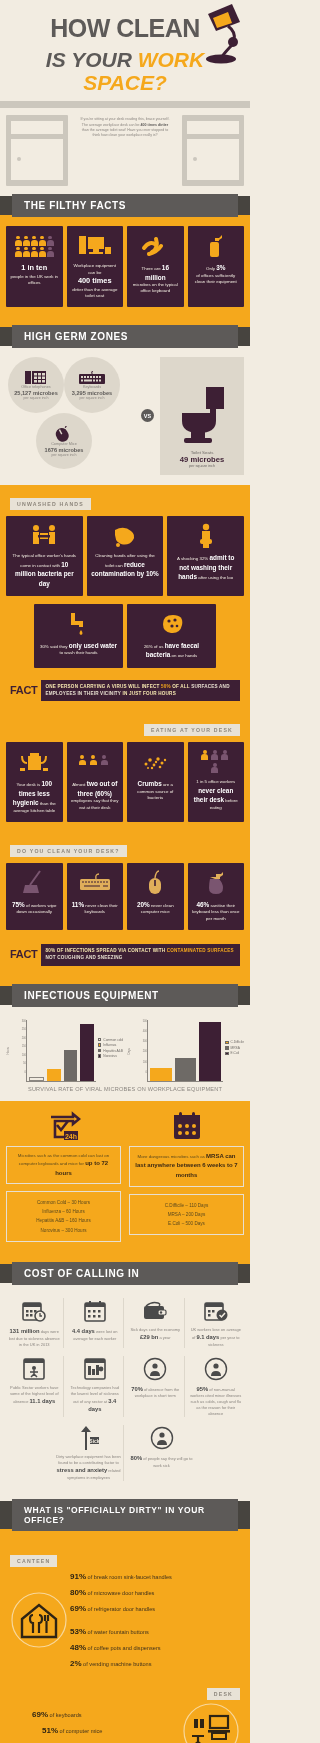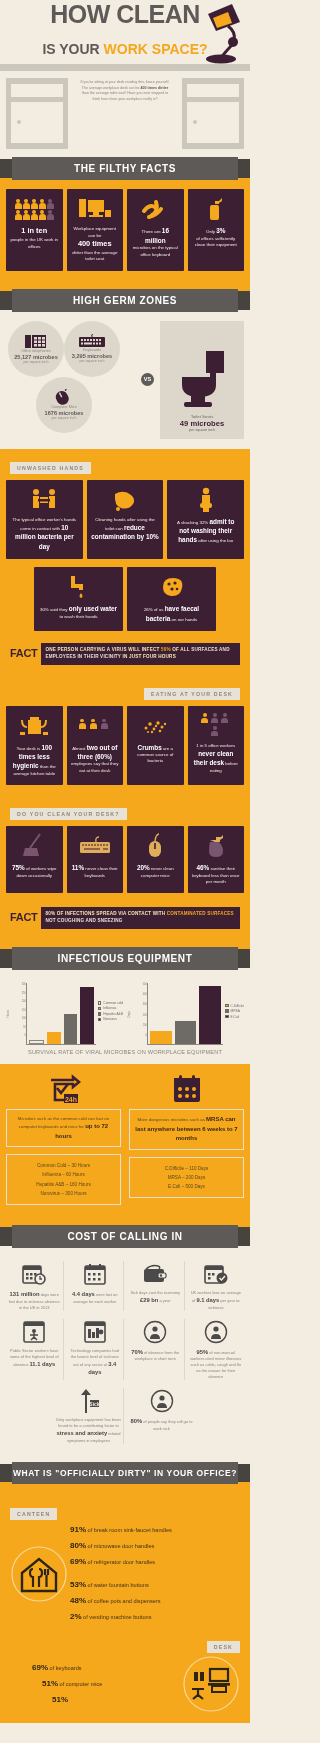--- a/index.html
+++ b/index.html
@@ -9,50 +9,50 @@
     font-family: "Liberation Sans", sans-serif;
     color: #4a4a4a;
     -webkit-font-smoothing: antialiased;
   }
   .page { width: 250px; position: relative; overflow: hidden; }
 
   
   
 
   
-  .hero { background: #f2ece1; padding: 2px 0 0; position: relative; }
+  .hero { background: #f2ece1; padding: 16px 0 0; position: relative; }
   .hero-title { text-align: center; padding: 0 6px; }
   .hero-title .l1 {
     font-size: 25px; font-weight: bold; letter-spacing: -0.5px;
     color: #5d5a58; line-height: 1; display: block;
   }
   .hero-title .l2 {
-    font-size: 14px; font-weight: bold; color: #5d5a58;
-    line-height: 1.1; display: block; margin-top: 15px;
+    font-size: 21px; font-weight: bold; color: #5d5a58;
+    line-height: 1.1; display: block; margin-top: 7px; font-style: italic;
   }
   .hero-title .l2 .hl { color: #f5a81c; }
   .lamp { position: absolute; right: 4px; top: 2px; }
 
   .shelf { height: 7px; background: #ccc7bd; margin-top: 7px; }
   .lockers { display: flex; justify-content: space-between; align-items: stretch;
              padding: 7px 6px 0; position: relative; height: 78px; }
   .locker { width: 62px; background: #ccc7bd; border-radius: 1px; padding: 6px 5px; }
   .locker .slot { height: 13px; background: #f2ece1; margin-bottom: 5px; }
   .locker .door { height: 41px; background: #f2ece1; position: relative; }
   .locker .door::after { content:""; position:absolute; width:4px; height:4px;
     border-radius:50%; background:#ccc7bd; left:6px; top:18px; }
   .intro-box { width: 100px; background: #f2ece1; padding: 2px 4px;
     font-size: 3.6px; line-height: 1.5; text-align: center; color: #8b8680; }
   .intro-box b { color: #5d5a58; }
 
   
   .banner {
-    background: #5d5a58; color: #fff; text-align: center;
+    background: #5d5a58; color: #fff; 
     font-size: 10px; font-weight: bold; letter-spacing: 0.6px;
-    padding: 6px 0; margin: 0 12px; position: relative;
+    padding: 6px 12px; margin: 0 12px; position: relative;
   }
   .banner::before, .banner::after {
     content: ""; position: absolute; top: 2px; bottom: 2px; width: 12px;
     background: #47443f;
   }
   .banner::before { left: -12px; }
   .banner::after  { right: -12px; }
   .banner-wrap { padding: 8px 0 9px; }
   .banner-wrap.split { background: linear-gradient(to bottom, #f2ece1 50%, #f5a81c 50%); }
   .banner-wrap.split2 { background: linear-gradient(to bottom, #f5a81c 50%, #f2ece1 50%); }

